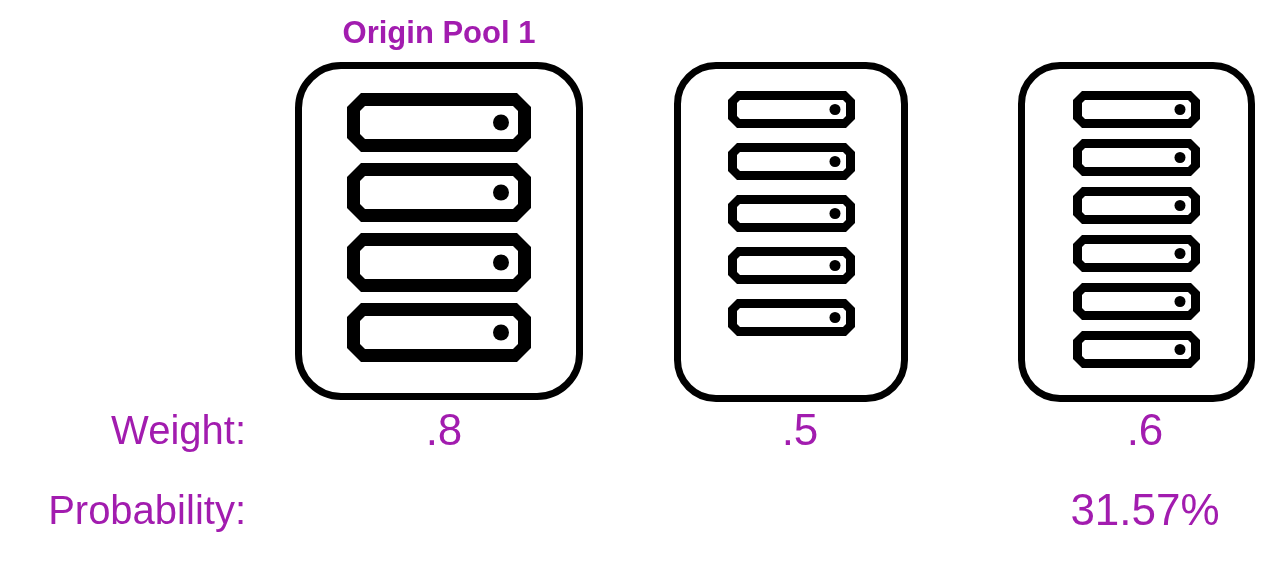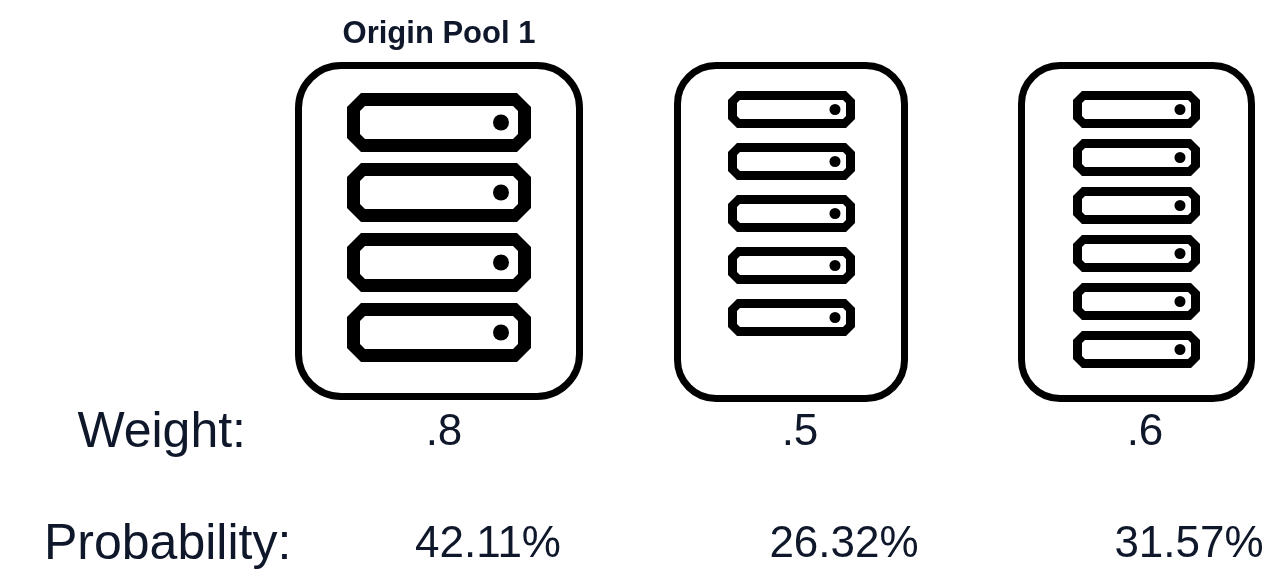--- a/index.html
+++ b/index.html
@@ -1,21 +1,21 @@
 <!DOCTYPE html>
 <html><head>
 <meta charset="utf-8">
 <style>
   html,body{margin:0;padding:0;background:#ffffff;}
   .diagram{
     position:relative;
     width:1288px;height:586px;
     background:#ffffff;
     font-family:"Liberation Sans", sans-serif;
-    color:#0f172a;
+    color:#a21caf;
     overflow:hidden;
   }
   .pool-title{
     position:absolute;
     top:17px;
     font-size:31px;
     font-weight:bold;
     line-height:31px;
     text-align:center;
     white-space:nowrap;
@@ -36,34 +36,34 @@
   .rack.lg{gap:11px;}
   .rack.sm5{gap:15px;}
   .rack.sm6{gap:11px;}
   .title1{left:295px;width:288px;}
   .title2{left:674px;width:234px;}
   .title3{left:1018px;width:237px;}
   .row-label{
     position:absolute;
     left:0;width:246px;
     text-align:right;
-    font-size:50px;
+    font-size:40px;
     line-height:44px;
     white-space:nowrap;
   }
   .row-value{
     position:absolute;
     width:300px;
     text-align:center;
     font-size:44px;
     line-height:44px;
     white-space:nowrap;
   }
   .weight-row{top:408px;}
-  .prob-row{top:520px;padding-left:44px;}
+  .prob-row{top:488px;}
   .col1{left:294px;}
   .col2{left:650px;}
   .col3{left:995px;}
   .server-icon{display:block;}
 </style>
 </head>
 <body>
 
 <div class="diagram">
 
@@ -156,17 +156,15 @@
         </svg>
       </div>
   </div>
 
   <div class="row-label weight-row">Weight:</div>
   <div class="row-value weight-row col1">.8</div>
   <div class="row-value weight-row col2">.5</div>
   <div class="row-value weight-row col3">.6</div>
 
   <div class="row-label prob-row">Probability:</div>
-  <div class="row-value prob-row col1">42.11%</div>
-  <div class="row-value prob-row col2">26.32%</div>
   <div class="row-value prob-row col3">31.57%</div>
 
 </div>
 
 </body></html>

